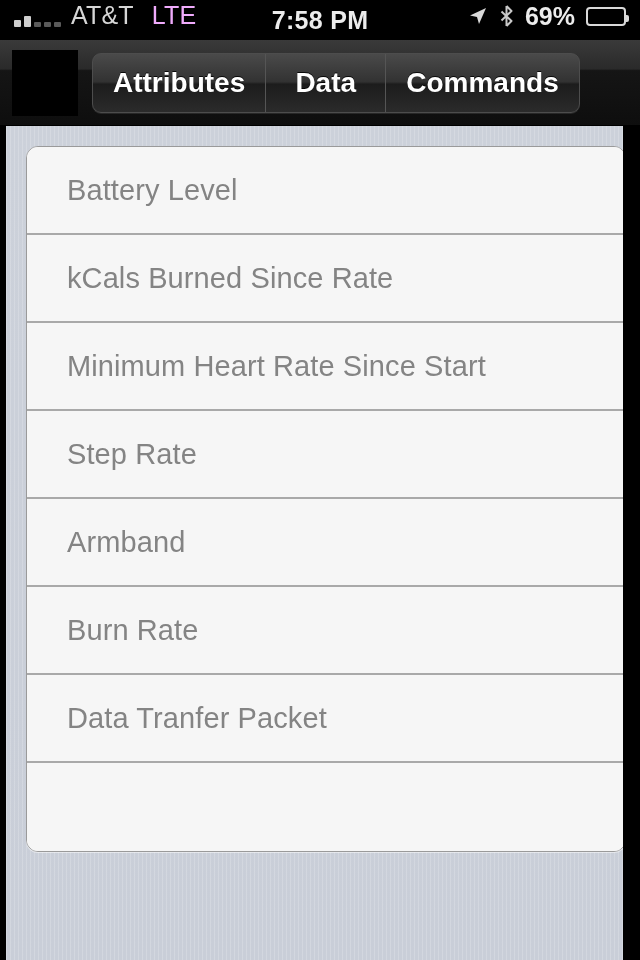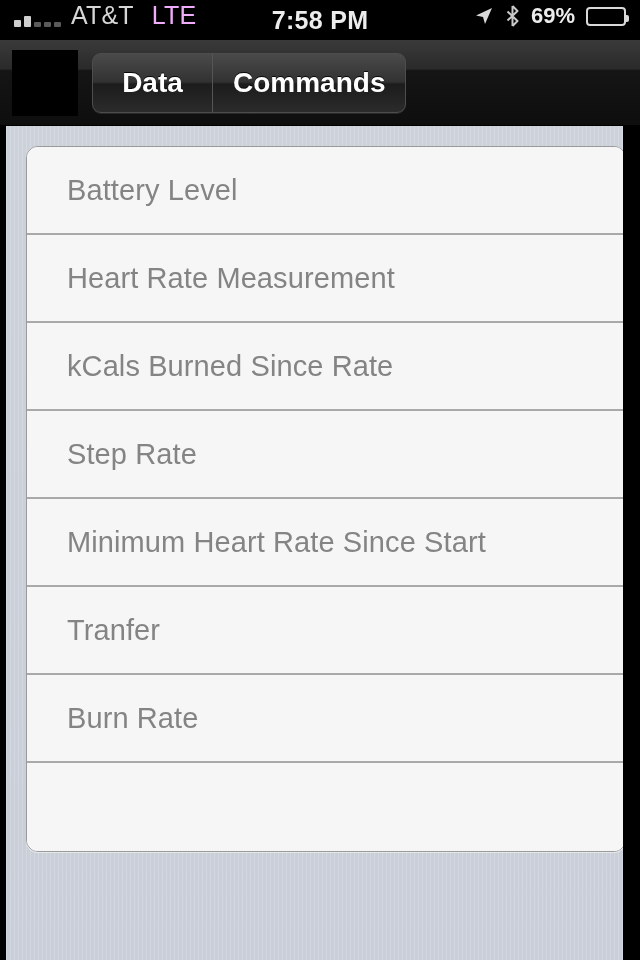--- a/index.html
+++ b/index.html
@@ -56,21 +56,21 @@
     letter-spacing:0.3px; line-height:1;
   }
 
   .status-right {
     margin-left:auto; display:flex; align-items:center; gap:11px;
     position:relative; z-index:2;
   }
   .loc-icon { width:20px; height:20px; display:block; }
   .bt-icon  { width:15px; height:22px; display:block; }
   .battery-pct {
-    color:#ececec; font-size:22px; font-weight:bold; line-height:1;
+    color:#ececec; font-size:25px; font-weight:bold; line-height:1;
   }
   .battery {
     position:relative; width:40px; height:19px;
     border:2px solid #d9d9d9; border-radius:4px;
     padding:2px;
   }
   .battery:after {
     content:""; position:absolute; right:-5px; top:6px;
     width:3px; height:7px; background:#d9d9d9; border-radius:0 2px 2px 0;
   }
@@ -176,47 +176,48 @@
       <span class="battery-pct">69%</span>
       <span class="battery">
         <span class="battery-fill" id="battery-fill" style="width:69%"></span>
       </span>
     </div>
   </div>
 
   <div class="nav-bar">
     <div class="nav-thumb"></div>
     <div class="segmented">
+      <div class="segment">Attributes</div>
       <div class="segment">Data</div>
       <div class="segment">Commands</div>
     </div>
   </div>
 
   <div class="content">
     <div class="table-group" id="table-group">
       <div class="row">
         <span class="row-label">Battery Level</span>
       </div>
       <div class="row">
-        <span class="row-label">Heart Rate Measurement</span>
-      </div>
-      <div class="row">
         <span class="row-label">kCals Burned Since Rate</span>
       </div>
       <div class="row">
+        <span class="row-label">Minimum Heart Rate Since Start</span>
+      </div>
+      <div class="row">
         <span class="row-label">Step Rate</span>
       </div>
       <div class="row">
-        <span class="row-label">Minimum Heart Rate Since Start</span>
-      </div>
-      <div class="row">
-        <span class="row-label">Tranfer</span>
+        <span class="row-label">Armband</span>
       </div>
       <div class="row">
         <span class="row-label">Burn Rate</span>
       </div>
       <div class="row">
+        <span class="row-label">Data Tranfer Packet</span>
+      </div>
+      <div class="row">
         <span class="row-label"></span>
       </div>
     </div>
   </div>
 
 </div>
 
 </body></html>

